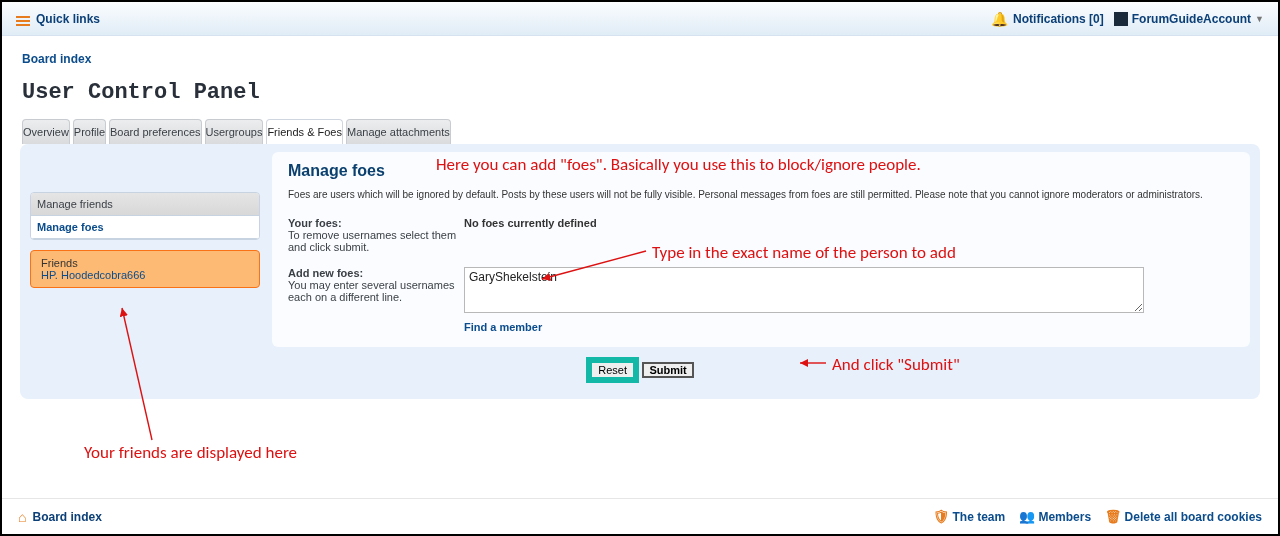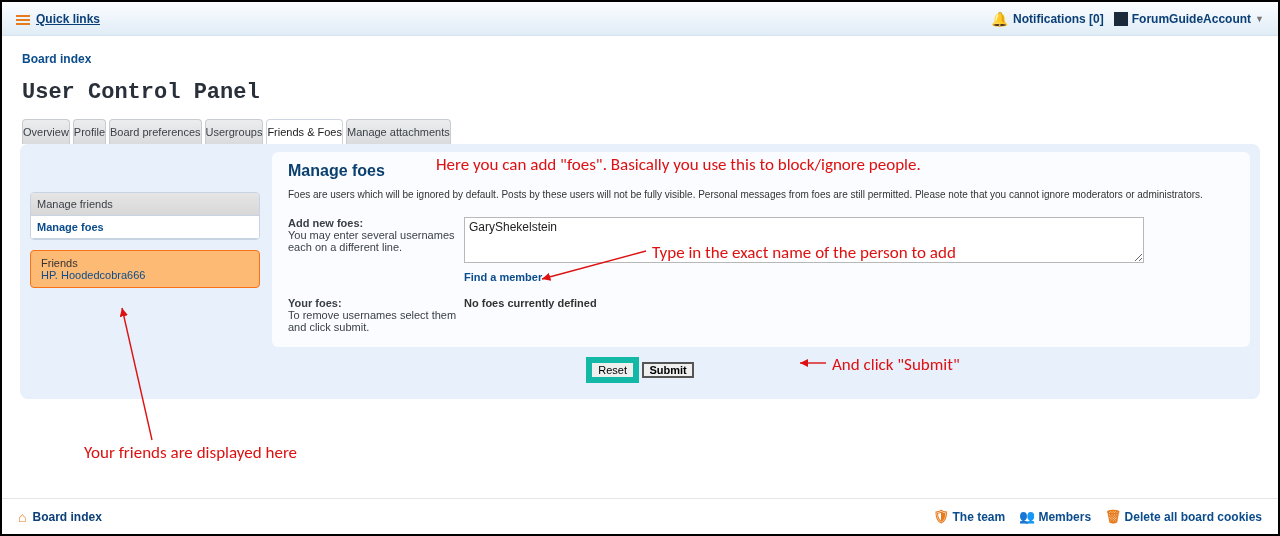--- a/index.html
+++ b/index.html
@@ -1,19 +1,19 @@
 <!DOCTYPE html>
 <html><head>
 <meta charset="utf-8">
 <style>
   * { box-sizing: border-box; margin: 0; padding: 0; }
   html, body { width: 1280px; height: 536px; font-family: "Lucida Grande", "Trebuchet MS", Verdana, Helvetica, Arial, sans-serif; font-size: 12px; color: #333; background: #000; }
   .frame { width: 1276px; height: 532px; margin: 2px; background: #fff; position: relative; overflow: hidden; }
   .topbar { height: 34px; background: linear-gradient(#fbfdff,#e0ecf6); border-bottom: 1px solid #d6e2ef; display: flex; align-items: center; padding: 0 14px; }
-  .quick-links { color: #0b3f77; font-weight: bold; cursor: pointer; display: flex; align-items: center; gap: 6px; text-decoration: underline; }
+  .quick-links { color: #0b3f77; font-weight: bold; cursor: pointer; display: flex; align-items: flex-end; gap: 6px; }
   .burger { width: 14px; height: 12px; display: inline-block; }
   .burger span { display:block; height:2px; background:#e77c1e; margin:2px 0; }
   .top-right { margin-left: auto; display: flex; align-items: center; gap: 10px; }
   .notif { display:flex; align-items:center; gap:4px; color:#0b3f77; font-weight:bold; cursor:pointer; }
   .bell { color:#e6a800; font-size:14px; }
   .user-menu { display:flex; align-items:center; gap:4px; color:#0b3f77; font-weight:bold; cursor:pointer; }
   .avatar { width:14px; height:14px; background:#1a2a3a; display:inline-block; }
   .caret { font-size:9px; color:#777; }
   .crumbs { padding: 16px 20px 4px 20px; }
   .crumbs a { color:#0b4c8c; font-size:12px; text-decoration:none; cursor:pointer; font-weight:bold;}
@@ -110,36 +110,36 @@
           <span class="sb-link">HP. Hoodedcobra666</span>
         </div>
       </div>
 
       <div class="main">
         <h2 class="section-title">Manage foes</h2>
         <p class="desc">Foes are users which will be ignored by default. Posts by these users will not be fully visible. Personal messages from foes are still permitted. Please note that you cannot ignore moderators or administrators.</p>
 
         <div class="fieldset">
           <div class="fs-left">
+            <strong>Your foes:</strong><br>
+            <span>To remove usernames select them and click submit.</span>
+          </div>
+          <div class="fs-right">
+            <strong>No foes currently defined</strong>
+          </div>
+        </div>
+
+        <div class="fieldset">
+          <div class="fs-left">
             <strong>Add new foes:</strong><br>
             <span>You may enter several usernames each on a different line.</span>
           </div>
           <div class="fs-right">
             <textarea class="foes-input" id="foes-ta" style="">GaryShekelstein</textarea><br>
             <span class="find-link">Find a member</span>
-          </div>
-        </div>
-
-        <div class="fieldset">
-          <div class="fs-left">
-            <strong>Your foes:</strong><br>
-            <span>To remove usernames select them and click submit.</span>
-          </div>
-          <div class="fs-right">
-            <strong>No foes currently defined</strong>
           </div>
         </div>
       </div>
     </div>
 
     <div class="buttons">
       <input type="button" class="btn" value="Reset" style="">
       <input type="button" class="btn primary" value="Submit" style="">
     </div>
 

